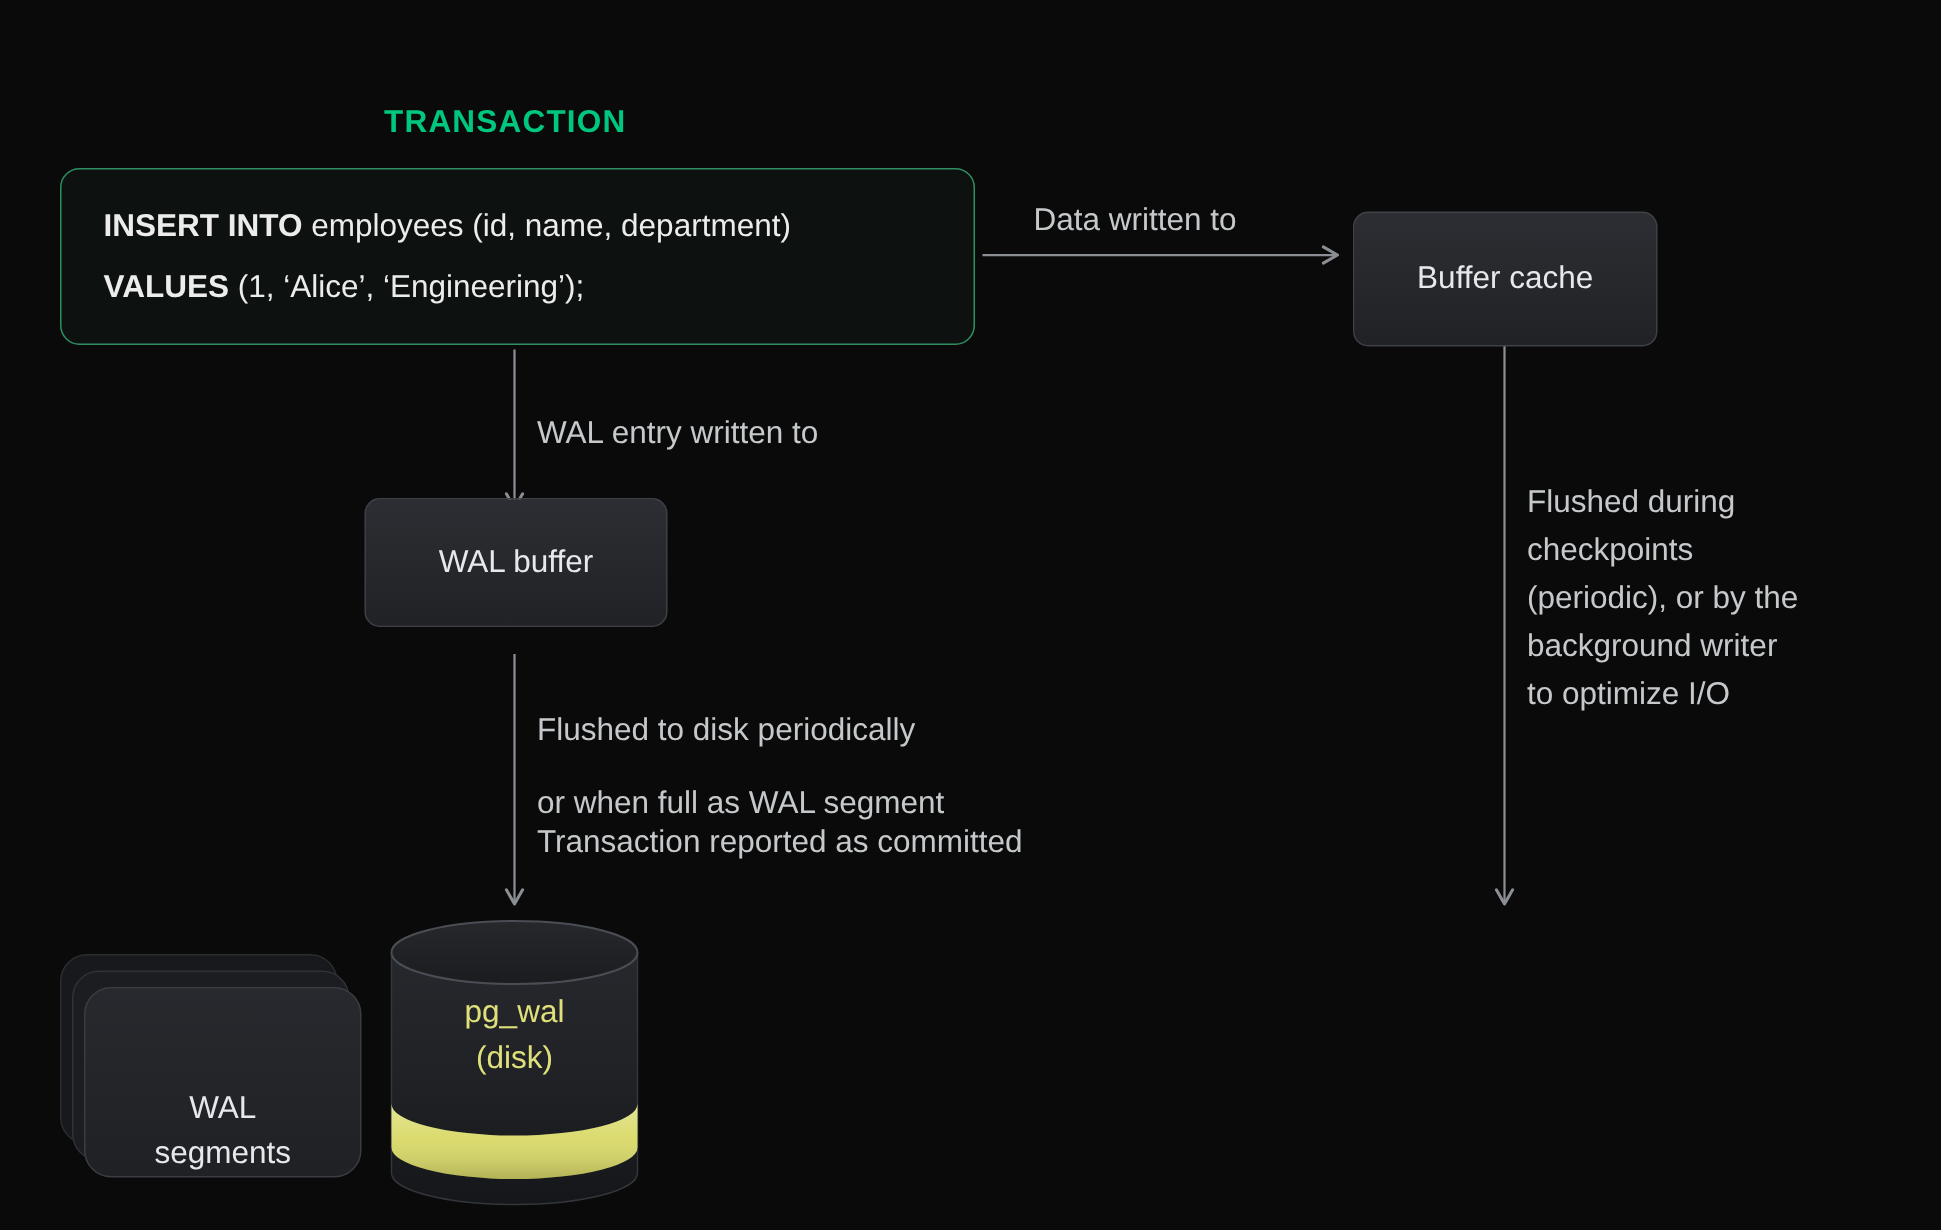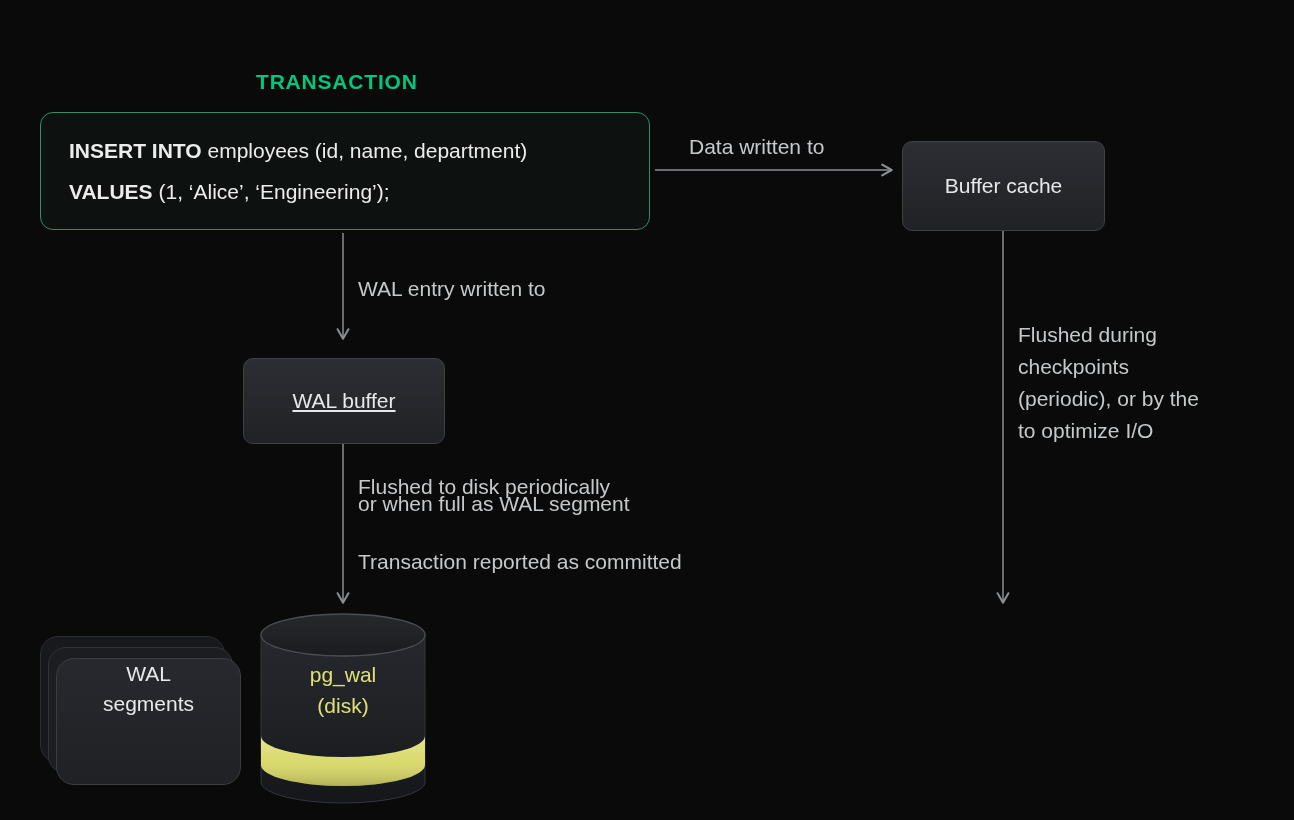--- a/index.html
+++ b/index.html
@@ -48,31 +48,31 @@
     background: linear-gradient(180deg, #2c2e33 0%, #202226 100%);
     border: 1px solid #3e4146;
     border-radius: 10px;
     display: flex;
     align-items: center;
     justify-content: center;
     color: #e6e8ea;
     font-size: 21px;
   }
   #buffer-cache-box { left: 902px; top: 113px; width: 201px; height: 88px; }
-  #wal-buffer-box   { left: 243px; top: 330px; width: 200px; height: 84px; text-decoration: underline; }
+  #wal-buffer-box   { left: 243px; top: 304px; width: 200px; height: 84px; }
   .edge-label {
     position: absolute;
     color: #c6c9cb;
     font-size: 21px;
     white-space: nowrap;
   }
   #label-data-written { left: 689px; top: 107px; }
   #label-wal-entry    { left: 358px; top: 249px; }
   #label-flushed-1    { left: 358px; top: 447px; }
-  #label-flushed-2    { left: 358px; top: 464px; }
+  #label-flushed-2    { left: 358px; top: 496px; }
   #label-committed    { left: 358px; top: 522px; }
   #label-checkpoints  {
     left: 1018px; top: 291px; width: 250px;
     line-height: 32px;
     white-space: normal;
   }
   #label-checkpoints .line { display: block; }
   .seg-card {
     position: absolute;
     width: 185px; height: 127px;
@@ -81,21 +81,21 @@
   }
   #seg-back-2 { left: 40px; top: 608px; background: #17191c; border: 1px solid #2b2d31; }
   #seg-back-1 { left: 48px; top: 619px; background: #1b1d21; border: 1px solid #303237; }
   #seg-front  {
     left: 56px; top: 630px;
     background: linear-gradient(180deg, #27292e 0%, #1f2125 100%);
     border: 1px solid #3a3d42;
     display: flex;
     flex-direction: column;
     align-items: center;
-    justify-content: flex-start;
+    justify-content: flex-end;
     color: #e6e8ea;
     font-size: 21px;
     line-height: 30px;
   }
   .cylinder { position: absolute; width: 166px; height: 192px; }
   #cyl-pg-wal    { left: 260px; top: 585px; }
   #cyl-table-data{ left: 919px; top: 585px; }
   .cyl-text {
     position: absolute;
     left: 0; right: 0; top: 46px;
@@ -162,20 +162,21 @@
 
   <div class="edge-label" id="label-data-written">Data written to</div>
   <div class="edge-label" id="label-wal-entry">WAL entry written to</div>
   <div class="edge-label" id="label-flushed-1">Flushed to disk periodically</div>
   <div class="edge-label" id="label-flushed-2">or when full as WAL segment</div>
   <div class="edge-label" id="label-committed">Transaction reported as committed</div>
   <div class="edge-label" id="label-checkpoints">
     <span class="line">Flushed during</span>
     <span class="line">checkpoints</span>
     <span class="line">(periodic), or by the</span>
+    <span class="line">background writer</span>
     <span class="line">to optimize I/O</span>
   </div>
 
   <div class="seg-card" id="seg-back-2"></div>
   <div class="seg-card" id="seg-back-1"></div>
   <div class="seg-card" id="seg-front">
     <span>WAL</span>
     <span>segments</span>
   </div>
 

